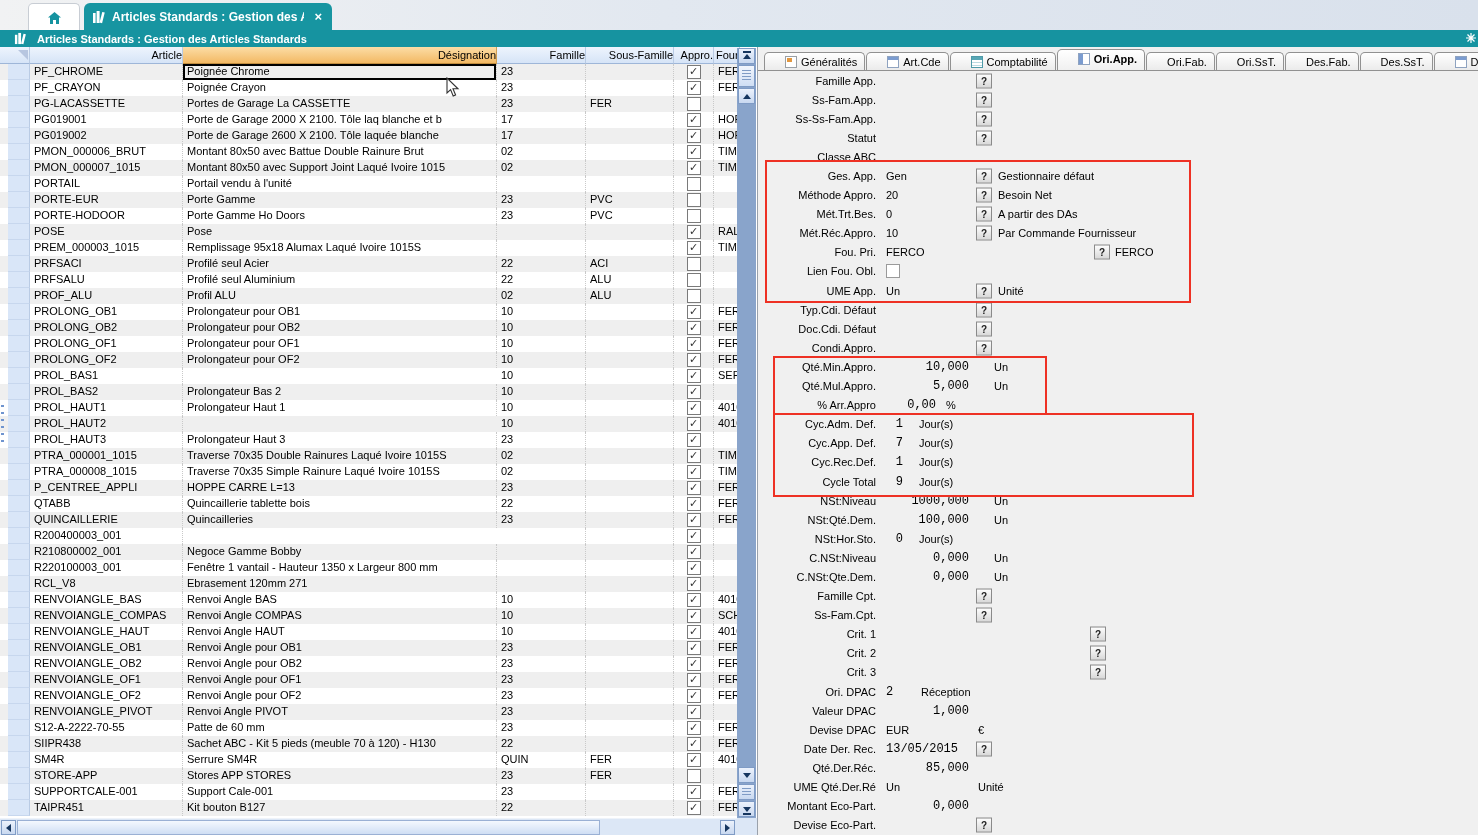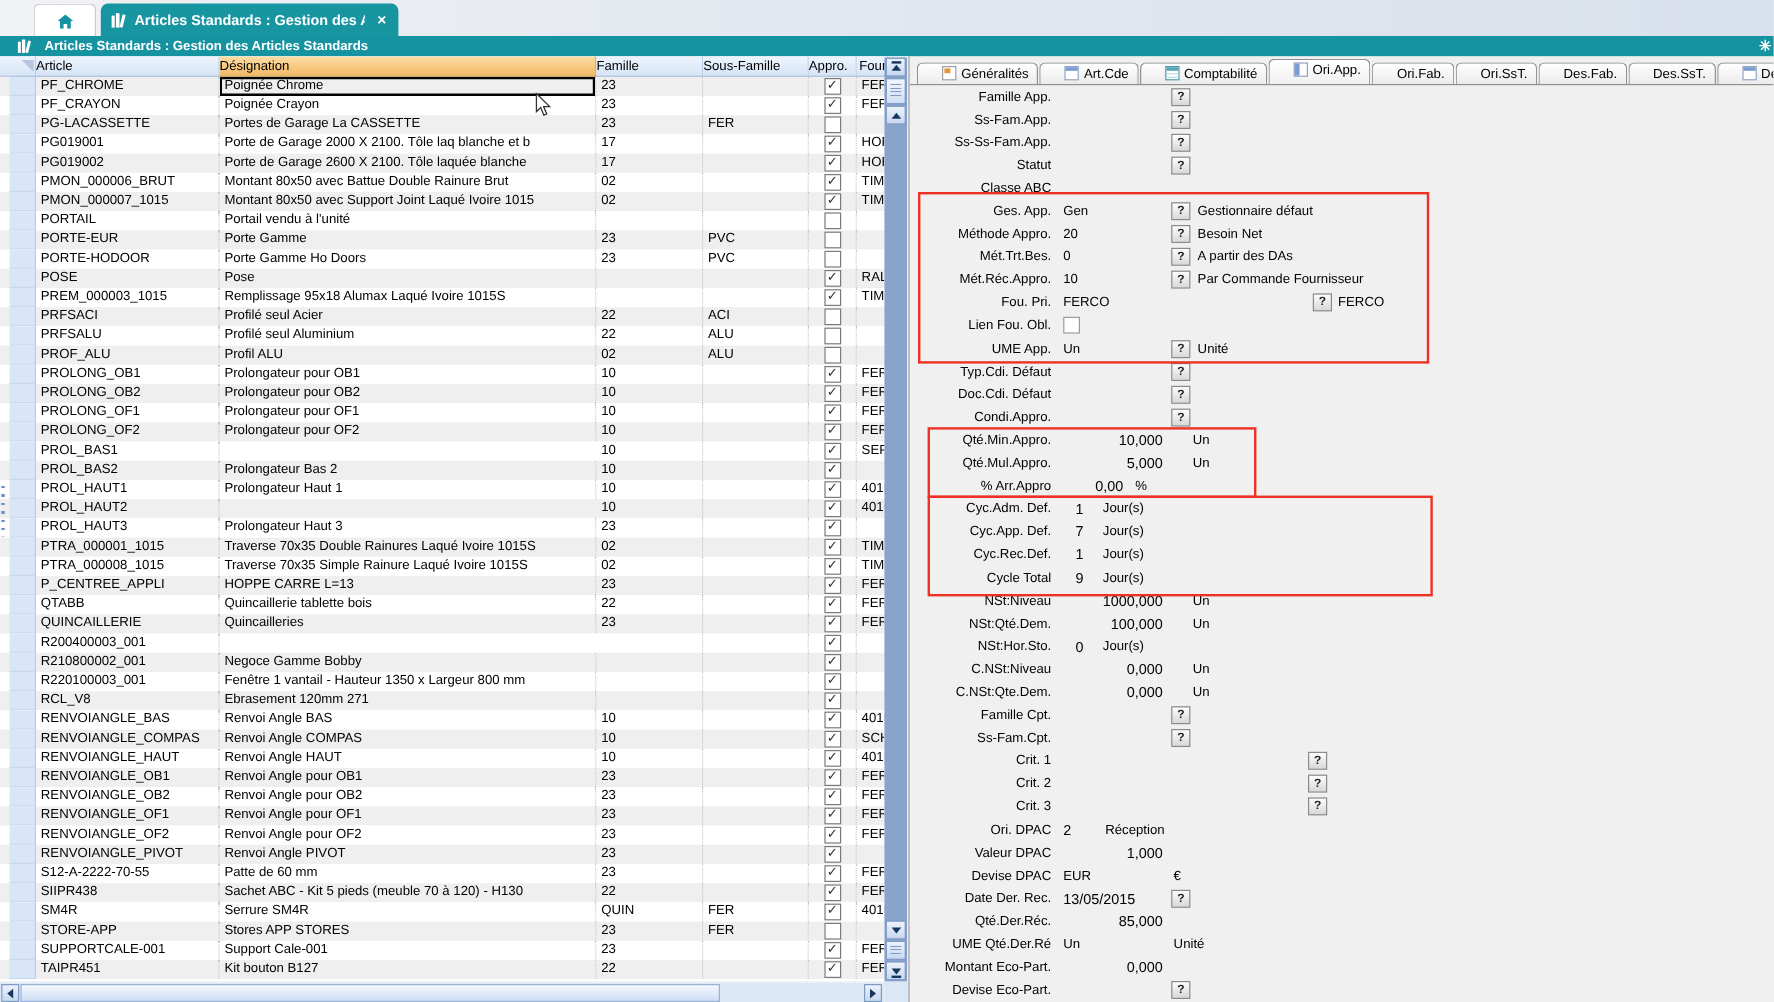--- a/index.html
+++ b/index.html
@@ -17,21 +17,21 @@
   .tab-close{font-size:13px;font-weight:bold;cursor:default;padding:0 2px}
   
   .titlebar{position:absolute;left:0;top:30px;width:1478px;height:17px;background:#1693a0;
             color:#fff;font-weight:bold;display:flex;align-items:center}
   .titlebar .ttl{margin-left:10px;white-space:nowrap}
   .titlebar svg{margin-left:14px}
   .pin{position:absolute;right:2px;top:3px}
   
   .grid{position:absolute;left:0;top:47px;width:757px;height:788px;background:#fff;overflow:hidden}
   .ghead{position:absolute;left:0;top:0;width:737px;height:17px}
-  .hc{position:absolute;top:0;height:16px;line-height:16px;text-align:left;
+  .hc{position:absolute;top:0;height:16px;line-height:16px;text-align:right;
       background:linear-gradient(#eef4fd,#d6e4f7);border-right:1px solid #b9cbe4;border-bottom:1px solid #9eb6d8;
       overflow:hidden;white-space:nowrap}
   .hc.orange{background:linear-gradient(#fcdda6,#f3b964);border-right:1px solid #cf9f55;border-bottom:1px solid #c08c3e}
   .hsel{left:0;width:29px}.h1{left:30px;width:152px}.h2{left:183px;width:313px}
   .h3{left:497px;width:88px}.h4{left:586px;width:87px}.h5{left:674px;width:39px}
   .h6{left:714px;width:23px;text-align:left;padding-left:2px}
   .tri{position:absolute;right:1px;top:3px;width:0;height:0;border-top:10px solid #b7c6e0;border-left:10px solid transparent}
   #rows{position:absolute;left:0;top:17px;width:737px;height:752px;overflow:hidden}
   .trow{position:relative;height:16px;background:#fff}
   .trow.even{background:#efefef}
@@ -70,28 +70,28 @@
   .corner{position:absolute;left:737px;top:818px;width:20px;height:17px;background:#dce7f6}
   .splitdots{position:absolute;left:1px;top:405px;width:3px;height:42px;
              background:repeating-linear-gradient(#6f94cf 0 2px,transparent 2px 7px)}
   
   .rpanel{position:absolute;left:757px;top:47px;width:721px;height:788px;background:#f0f0f0;
           border-left:1px solid #9aa1ab;box-sizing:border-box;overflow:hidden}
   .ptabs{position:absolute;left:6px;top:0;right:0;height:23px;white-space:nowrap;overflow:hidden;z-index:2}
   .ptab{display:inline-block;height:16px;line-height:16px;padding:1px 7px 0 20px;margin:5px 1px 0 0;
         border:1px solid #919191;border-bottom:none;border-radius:5px 5px 0 0;
         background:linear-gradient(#ffffff,#ebebeb);vertical-align:bottom}
-  .ptab.active{font-weight:normal;height:19px;margin-top:2px;background:linear-gradient(#ffffff,#f0f0f0)}
+  .ptab.active{font-weight:bold;height:19px;margin-top:2px;background:linear-gradient(#ffffff,#f0f0f0)}
   .pline{position:absolute;left:0;top:23px;right:0;height:1px;background:#919191;z-index:1}
   .fields{position:absolute;left:0;top:24px;right:0;bottom:0}
   .frow{position:relative;height:19.1px}
   .frow>*{position:absolute;top:50%;transform:translateY(-50%);white-space:nowrap}
   .fl{left:0;width:118px;text-align:right}
   .fv{left:128px}
-  .mono{font-family:Liberation Sans, sans-serif;font-size:12px}
+  .mono{font-family:Liberation Mono, monospace;font-size:12px}
   .fc{left:115px;width:30px;text-align:right}
   .fn{left:115px;width:96px;text-align:right}
   .fn.nw{width:63px}
   .fh{left:218px;width:16px;height:15px;text-align:center;line-height:14px;font-weight:bold;font-size:10px;
       background:linear-gradient(#fdfdfd,#d8d8d8);border:1px solid #8a8a8a;box-sizing:border-box;color:#222}
   .fh.far{left:332px}.fh.fou{left:336px}
   .fd{left:240px}.fd.near{left:163px}.fd.col{left:220px}.fd.fou{left:357px}
   .fu{left:236px}.fu.cyc{left:161px}.fu.nw{left:188px}
   .fcb{left:128px;width:12px;height:12px;border:1px solid #9a9a9a;background:#fff}
   

